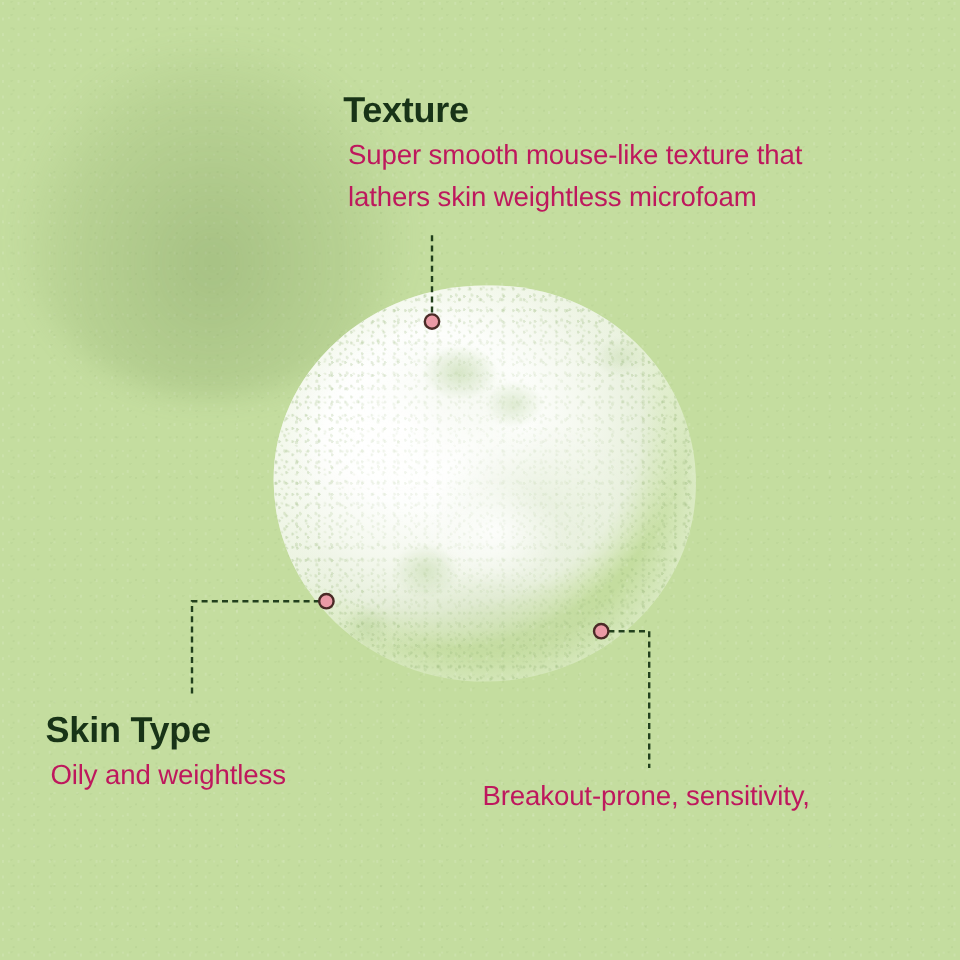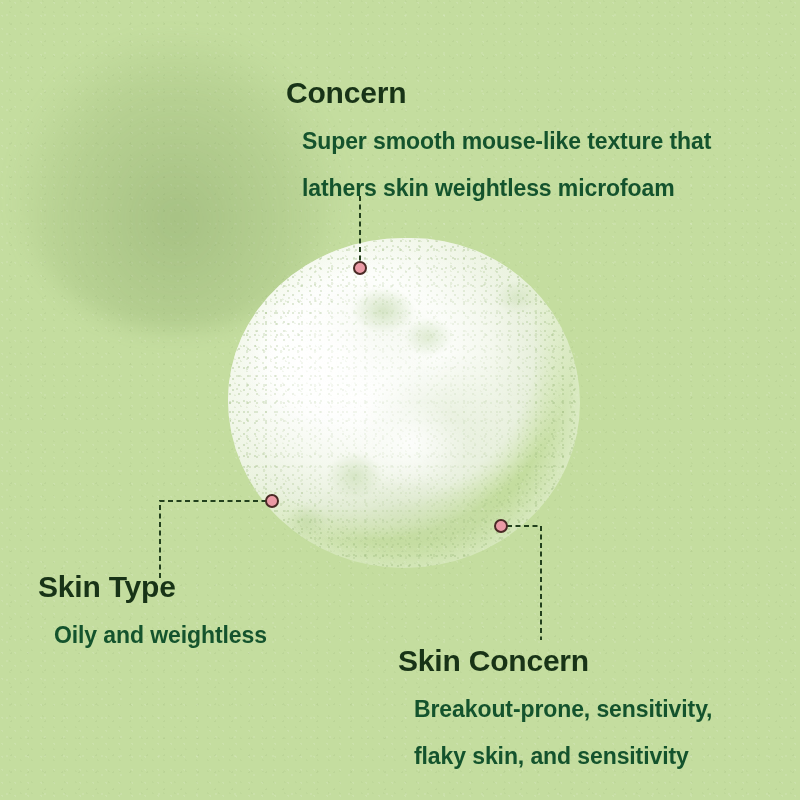--- a/index.html
+++ b/index.html
@@ -127,30 +127,30 @@
   .callout { position: absolute; }
   .callout h2 {
     margin: 0 0 4px 0;
     font-size: 30px;
     font-weight: 700;
     letter-spacing: -0.2px;
     color: #183317;
     line-height: 1.12;
   }
   .callout p {
-    margin: 16px;
+    margin: 4px;
     font-size: 23px;
-    font-weight: 700;
-    color: #14532d;
+    font-weight: 400;
+    color: #be185d;
     line-height: 1.36;
     letter-spacing: -0.1px;
   }
 
   #callout-texture { left: 286px; top: 76px; width: 490px; }
-  #callout-skin-type { left: 38px; top: 570px; width: 300px; }
+  #callout-skin-type { left: 38px; top: 592px; width: 300px; }
   #callout-skin-concern { left: 398px; top: 644px; width: 370px; }
 </style>
 </head>
 <body>
 
 <div id="stage">
 
   <div id="bg-noise"></div>
 
   <div id="foam-shadow"></div>
@@ -167,29 +167,27 @@
     <path class="conn-path" d="M360,196 L360,262"></path>
     <path class="conn-path" d="M160,578 L160,501 L266,501"></path>
     <path class="conn-path" d="M507,526 L541,526 L541,640"></path>
 
     <circle class="dot-ring" cx="360" cy="268" r="6"></circle>
     <circle class="dot-ring" cx="272" cy="501" r="6"></circle>
     <circle class="dot-ring" cx="501" cy="526" r="6"></circle>
   </svg>
 
   <div class="callout" id="callout-texture">
-    <h2>Concern</h2>
+    <h2>Texture</h2>
     <p>Super smooth mouse-like texture that</p>
     <p>lathers skin weightless microfoam</p>
   </div>
 
   <div class="callout" id="callout-skin-type">
     <h2>Skin Type</h2>
     <p>Oily and weightless</p>
   </div>
 
   <div class="callout" id="callout-skin-concern">
-    <h2>Skin Concern</h2>
     <p>Breakout-prone, sensitivity,</p>
-    <p>flaky skin, and sensitivity</p>
   </div>
 
 </div>
 
 </body></html>

